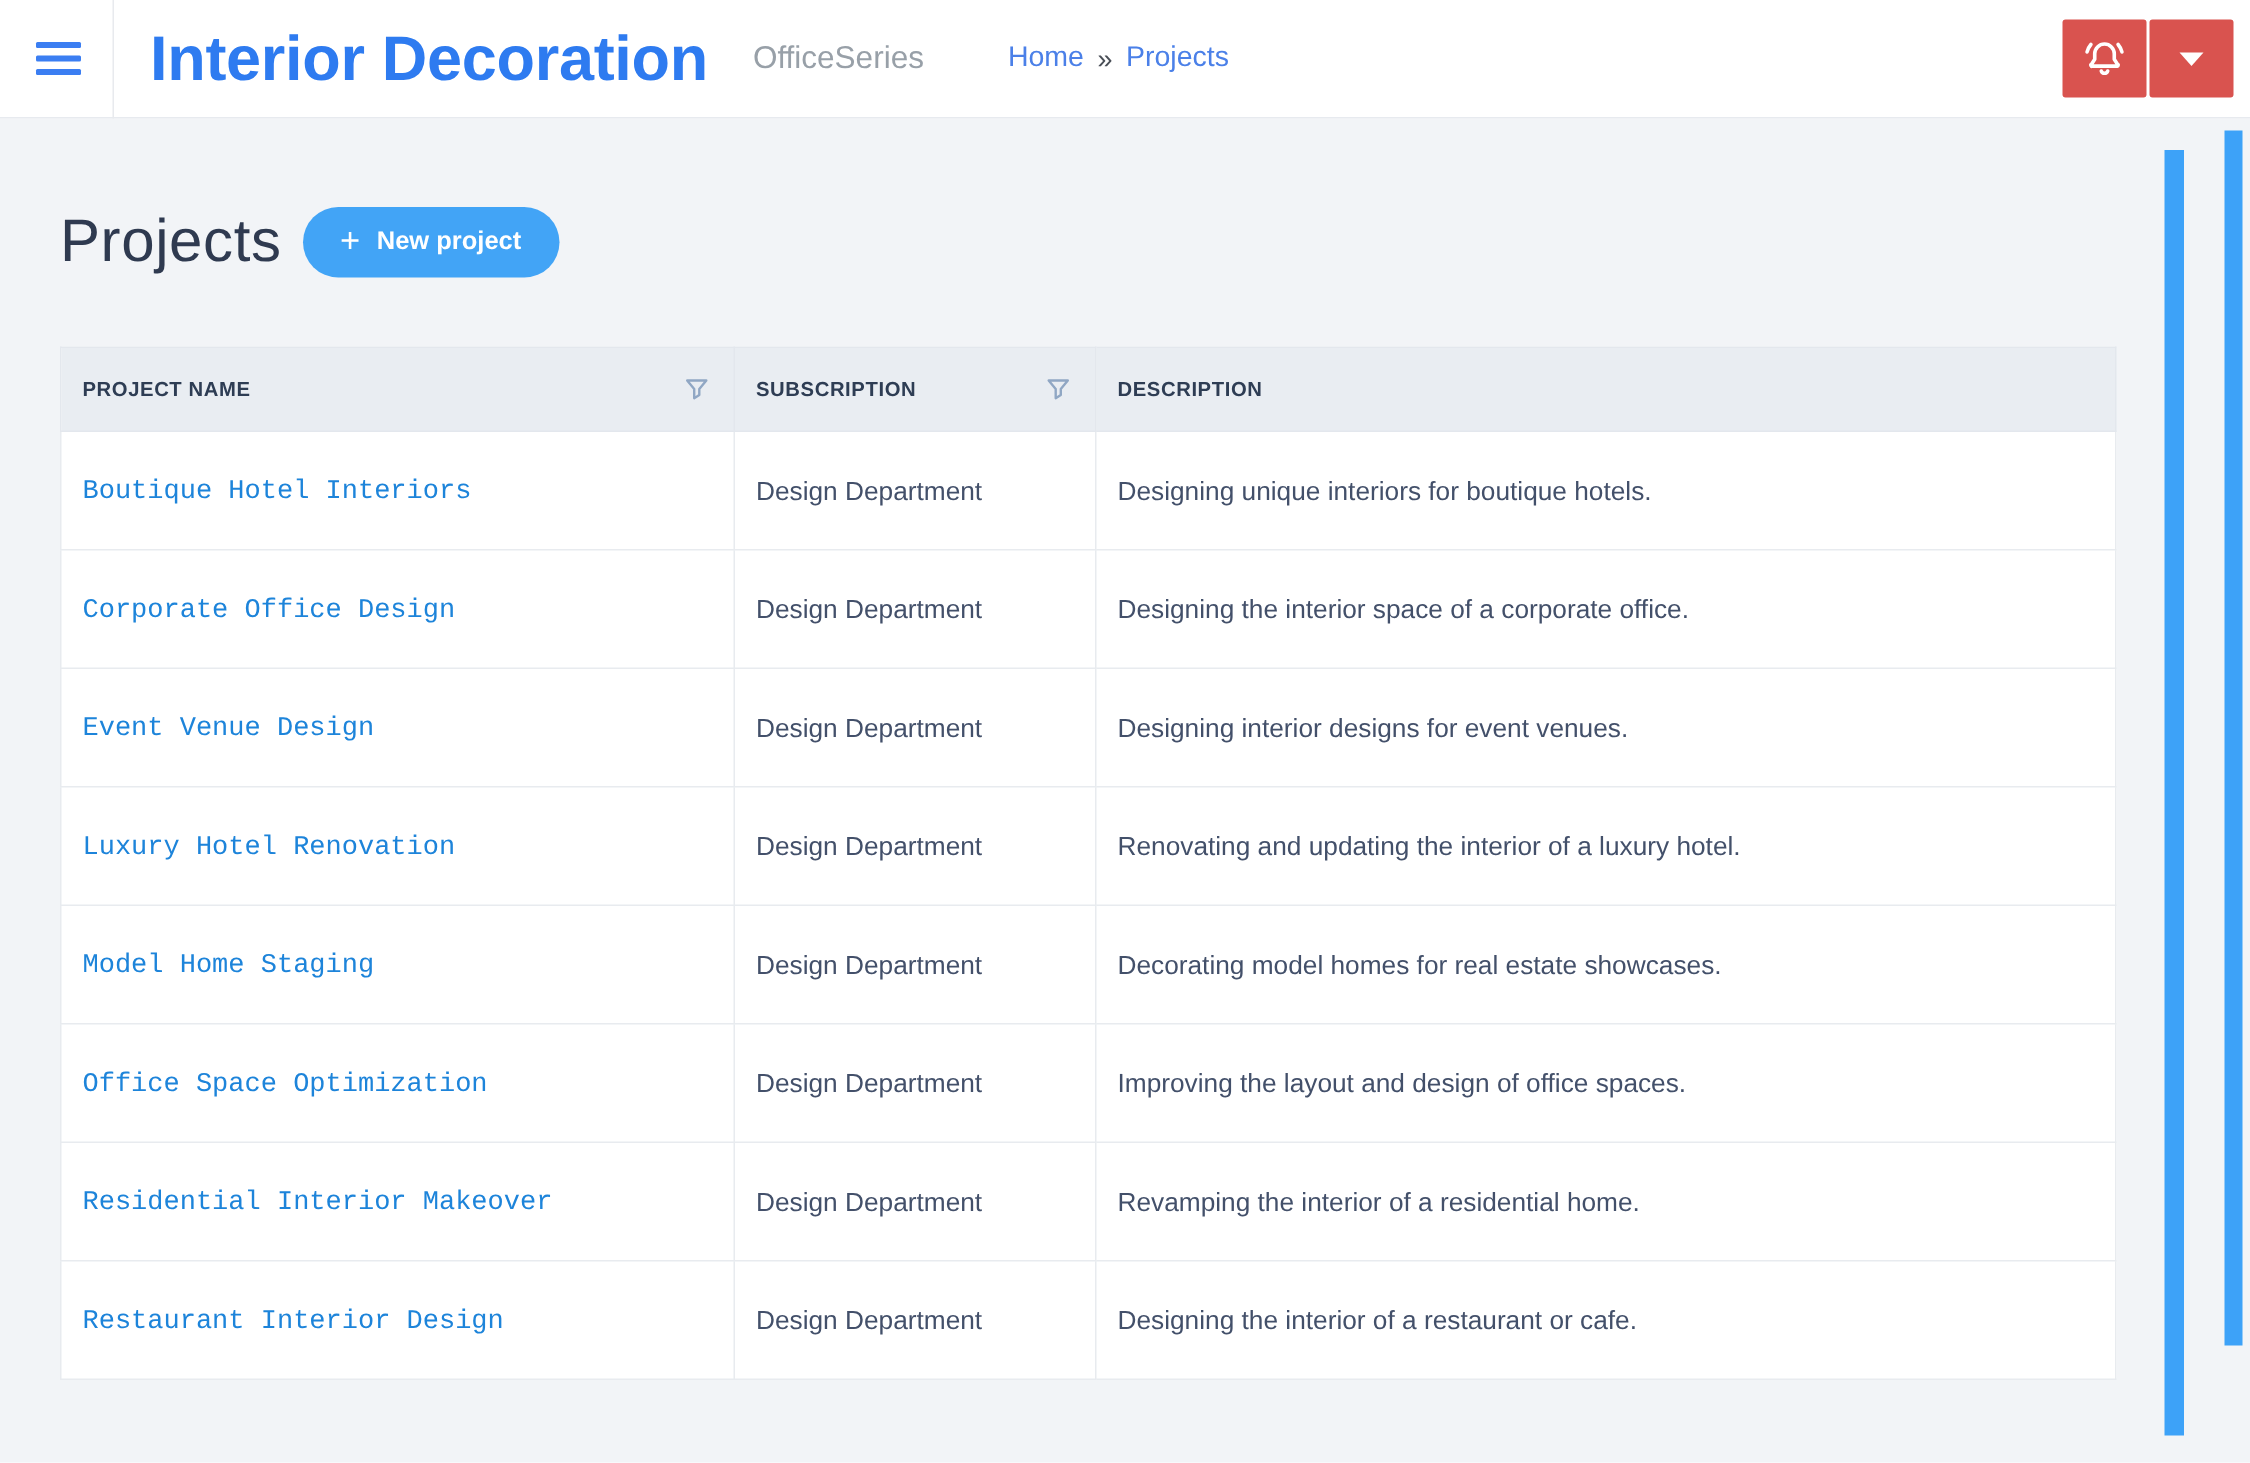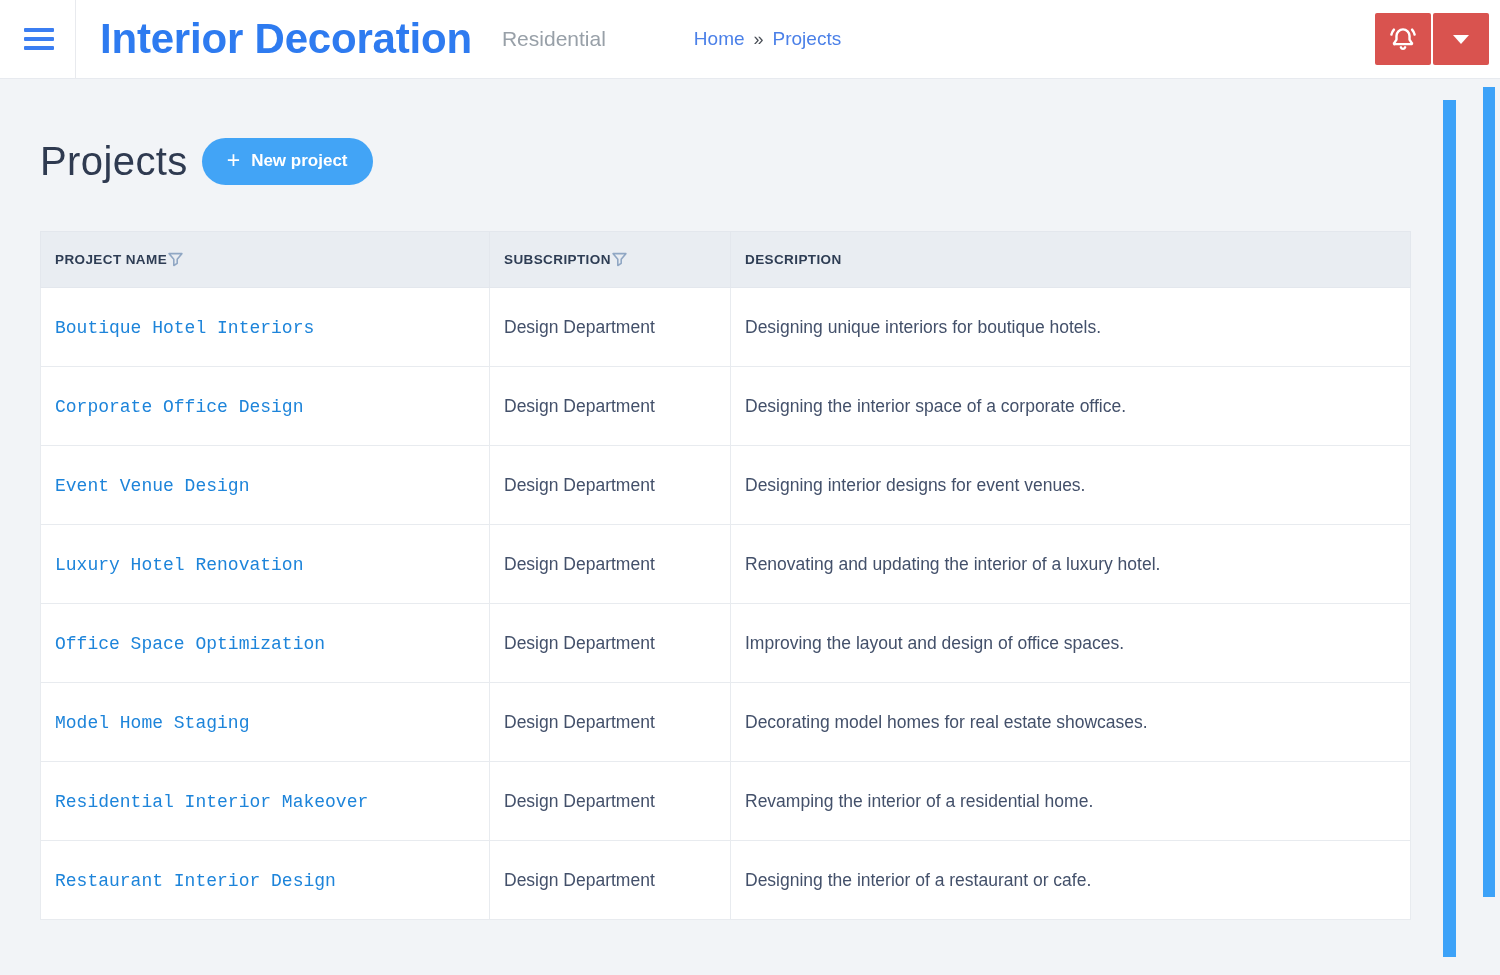--- a/index.html
+++ b/index.html
@@ -42,21 +42,21 @@
     font-size: 42px; font-weight: 700;
     color: #2e7bf0; letter-spacing: -0.2px;
     white-space: nowrap;
   }
   .app-subtitle {
     margin-left: 30px;
     font-size: 21px; color: #98a0a8;
     white-space: nowrap;
   }
   .breadcrumb {
-    margin-left: 88px;
+    margin-left: 56px;
     display: flex; align-items: flex-end; gap: 9px;
     font-size: 19px;
   }
   .breadcrumb a { color: #4b80e8; text-decoration: none; }
   .breadcrumb .sep { color: #4a4f57; font-size: 18px; }
   .header-actions {
     margin-left: auto; margin-right: 11px;
     display: flex; gap: 2px;
   }
   .danger-btn {
@@ -107,21 +107,21 @@
   }
   .projects th {
     background: #e9edf2;
     height: 56px;
     border: 1px solid #e3e7ed;
     padding: 0 16px 0 14px;
     text-align: left;
     font-size: 13.5px; font-weight: 700;
     color: #2e3d54; letter-spacing: 0.4px;
   }
-  .th-inner { display: flex; align-items: center; }
+  .th-inner { display: flex; align-items: center; justify-content: space-between; }
   .funnel { flex: 0 0 auto; cursor: pointer; }
   .projects td {
     height: 79px;
     border: 1px solid #e8ebef;
     padding: 0 14px;
     font-size: 17.5px;
     color: #43506a;
     background: #ffffff;
   }
   .projects td a {
@@ -137,21 +137,21 @@
 <body>
 
 <header class="app-header">
   <button class="hamburger-btn">
     <span></span>
     <span></span>
     <span></span>
   </button>
   <div class="header-divider"></div>
   <div class="app-title">Interior Decoration</div>
-  <div class="app-subtitle">Residential</div>
+  <div class="app-subtitle">OfficeSeries</div>
   <nav class="breadcrumb">
     <a href="#">Home</a>
     <span class="sep">»</span>
     <a href="#">Projects</a>
   </nav>
   <div class="header-actions">
     <button class="danger-btn">
       <svg width="34" height="34" viewBox="0 0 24 24" fill="none" stroke="#ffffff" stroke-width="1.7" stroke-linecap="round" stroke-linejoin="round">
         <path d="M12 5.2 a4.6 4.6 0 0 1 4.6 4.6 v2.6 l1.5 2.3 a0.45 0.45 0 0 1 -0.38 0.9 H6.28 a0.45 0.45 0 0 1 -0.38 -0.9 l1.5 -2.3 V9.8 A4.6 4.6 0 0 1 12 5.2 Z"></path>
         <path d="M10.5 17.9 a1.6 1.6 0 0 0 3 0"></path>
@@ -220,28 +220,28 @@
         <td><a href="#">Event Venue Design</a></td>
         <td>Design Department</td>
         <td>Designing interior designs for event venues.</td>
       </tr>
       <tr>
         <td><a href="#">Luxury Hotel Renovation</a></td>
         <td>Design Department</td>
         <td>Renovating and updating the interior of a luxury hotel.</td>
       </tr>
       <tr>
+        <td><a href="#">Model Home Staging</a></td>
+        <td>Design Department</td>
+        <td>Decorating model homes for real estate showcases.</td>
+      </tr>
+      <tr>
         <td><a href="#">Office Space Optimization</a></td>
         <td>Design Department</td>
         <td>Improving the layout and design of office spaces.</td>
-      </tr>
-      <tr>
-        <td><a href="#">Model Home Staging</a></td>
-        <td>Design Department</td>
-        <td>Decorating model homes for real estate showcases.</td>
       </tr>
       <tr>
         <td><a href="#">Residential Interior Makeover</a></td>
         <td>Design Department</td>
         <td>Revamping the interior of a residential home.</td>
       </tr>
       <tr>
         <td><a href="#">Restaurant Interior Design</a></td>
         <td>Design Department</td>
         <td>Designing the interior of a restaurant or cafe.</td>

